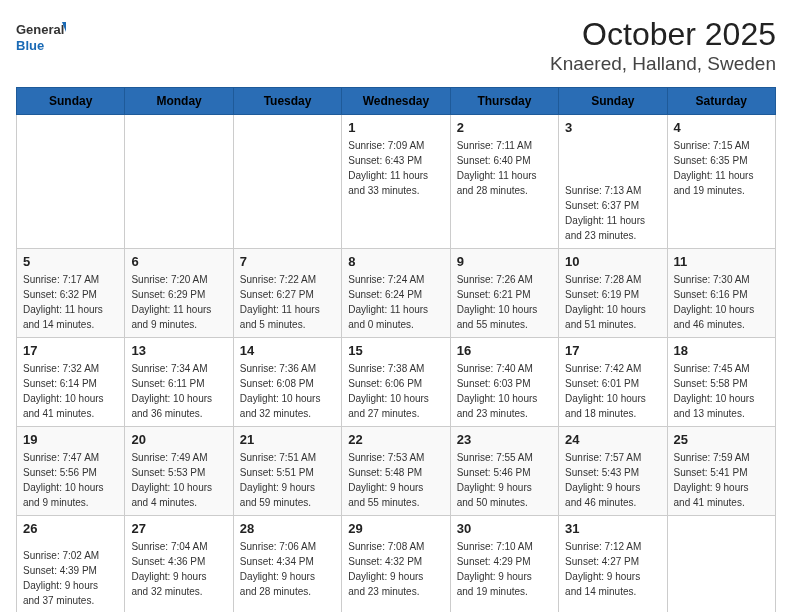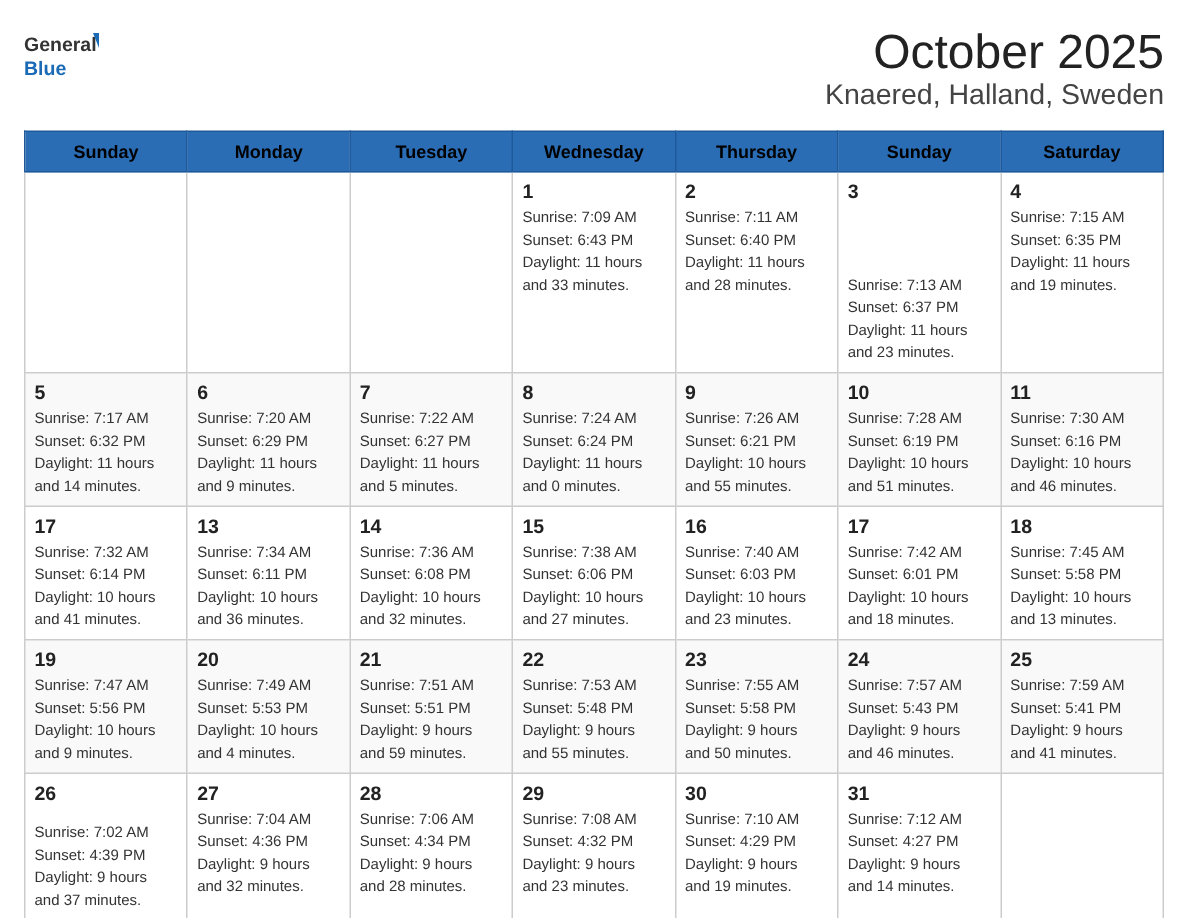--- a/index.html
+++ b/index.html
@@ -273,21 +273,21 @@
           <td>
             <div class="day-number">22</div>
             <div class="day-info" style="white-space: pre-line;">Sunrise: 7:53 AM
 Sunset: 5:48 PM
 Daylight: 9 hours
 and 55 minutes.</div>
           </td>
           <td>
             <div class="day-number">23</div>
             <div class="day-info" style="white-space: pre-line;">Sunrise: 7:55 AM
-Sunset: 5:58 PM
+Sunset: 5:46 PM
 Daylight: 9 hours
 and 50 minutes.</div>
           </td>
           <td>
             <div class="day-number">24</div>
             <div class="day-info" style="white-space: pre-line;">Sunrise: 7:57 AM
 Sunset: 5:43 PM
 Daylight: 9 hours
 and 46 minutes.</div>
           </td>

